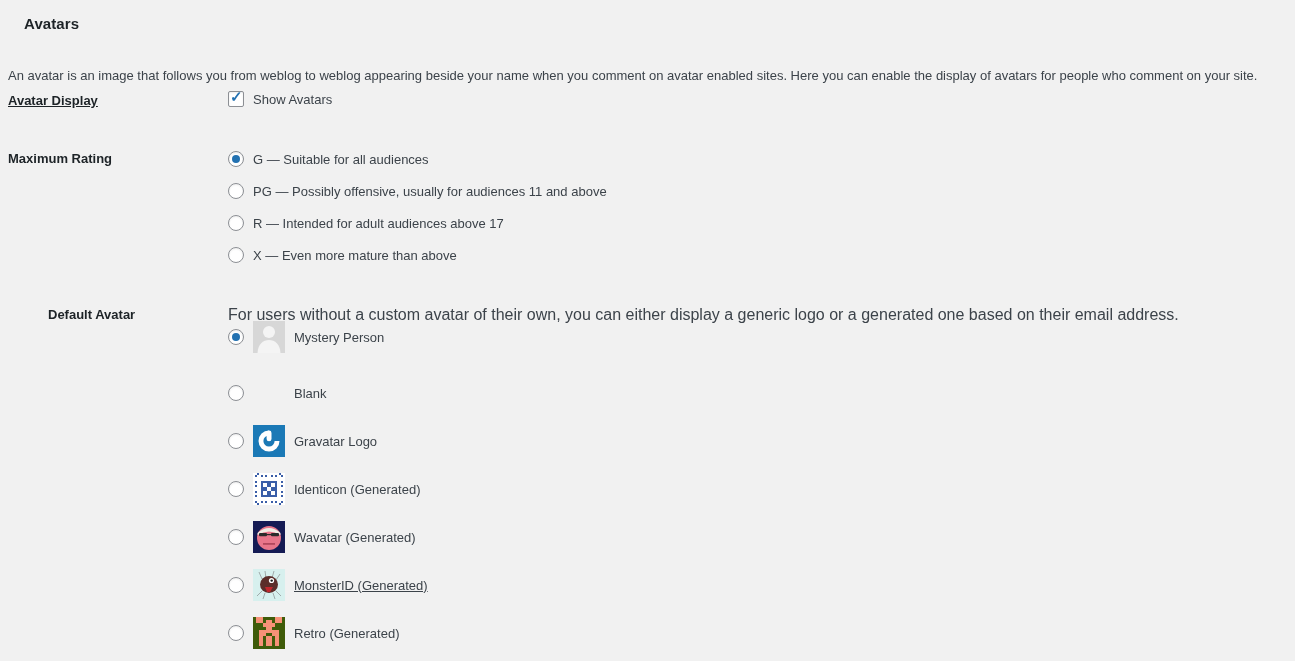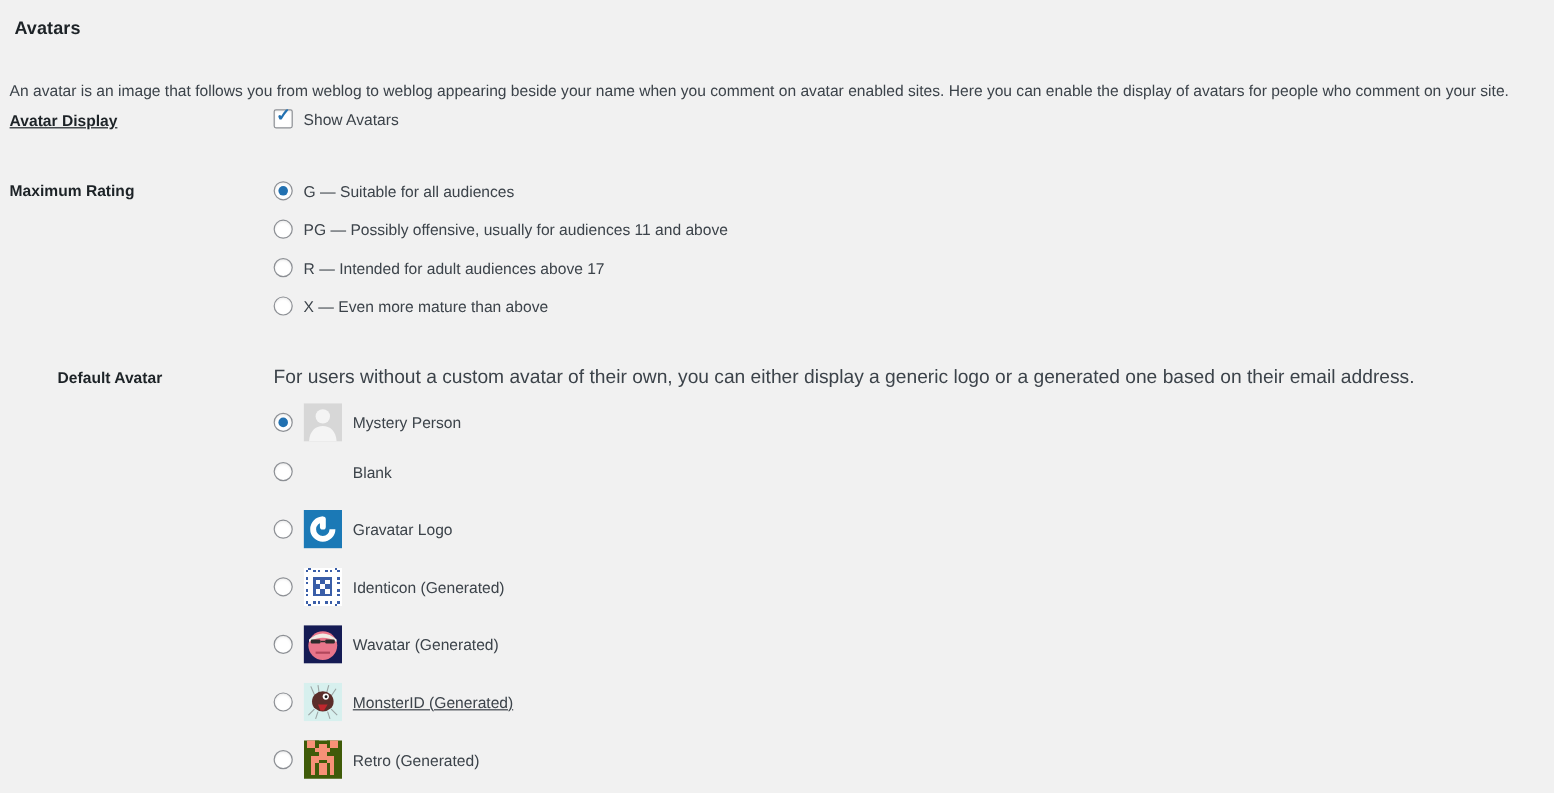--- a/index.html
+++ b/index.html
@@ -19,21 +19,21 @@
 
   .page {
     position: relative;
     width: 1295px;
     height: 661px;
     padding: 0;
   }
 
   .page-title {
     position: absolute;
-    left: 12px;
+    left: 24px;
     top: 3px;
     font-size: 15px;
     font-weight: bold;
     color: #1d2327;
     letter-spacing: 0.1px;
   }
 
   .page-desc {
     position: absolute;
     left: 8px;
@@ -196,21 +196,21 @@
 
   <label class="radio-line" style="top:247px;">
     <span class="radio"></span>
     <span class="radio-label">X — Even more mature than above</span>
   </label>
 
   <div class="row-label" style="top:307px;padding-left:40px;">Default Avatar</div>
 
   <div class="default-desc">For users without a custom avatar of their own, you can either display a generic logo or a generated one based on their email address.</div>
 
-  <label class="avatar-row" style="top:336px;">
+  <label class="avatar-row" style="top:321px;">
     <span class="radio checked"></span>
     <svg class="avatar-img" viewBox="0 0 32 32">
       <rect x="0" y="0" width="32" height="32" fill="#d7d7d7"></rect>
       <circle cx="16" cy="11" r="6" fill="#f4f4f4"></circle>
       <path d="M4.5 32 C5 23 10 19 16 19 C22 19 27 23 27.5 32 Z" fill="#f4f4f4"></path>
     </svg>
     <span class="avatar-label">Mystery Person</span>
   </label>
 
   <label class="avatar-row" style="top:377px;">

